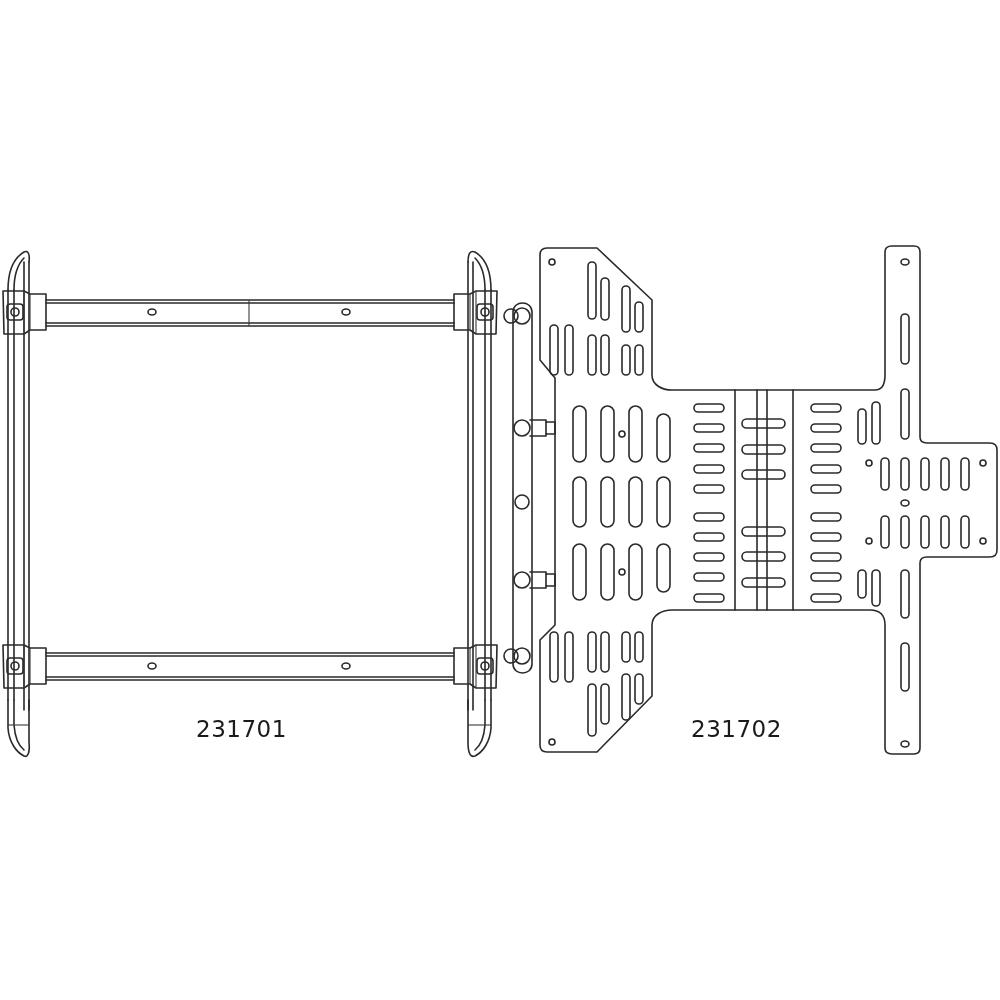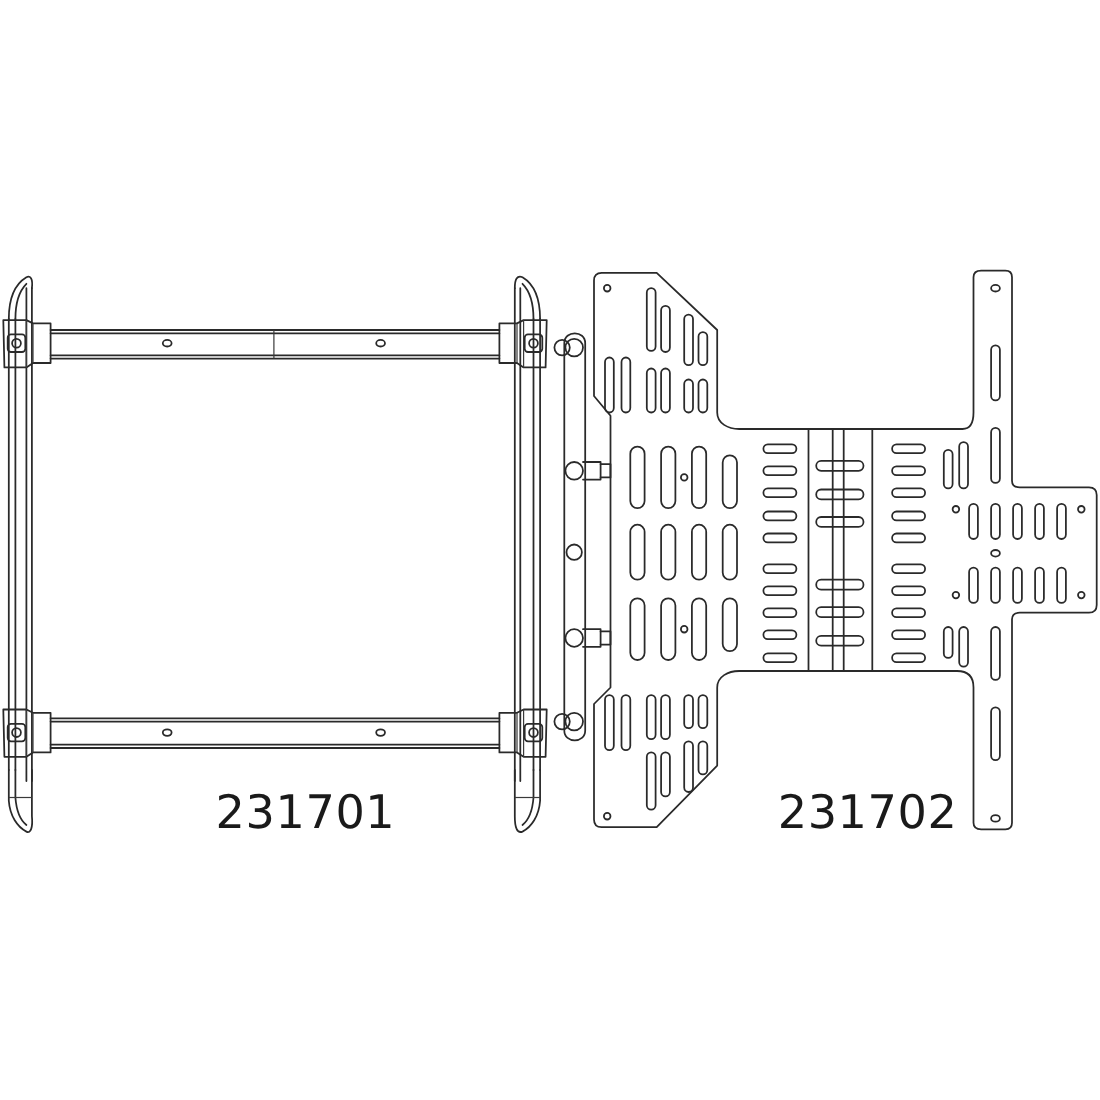--- a/index.html
+++ b/index.html
@@ -4,21 +4,21 @@
   <style>
     html, body { margin: 0; padding: 0; background: #ffffff; }
     body { width: 1000px; height: 1000px; position: relative; overflow: hidden; }
     #stage { position: absolute; left: 0; top: 0; width: 1000px; height: 1000px; }
     svg { position: absolute; left: 0; top: 0; }
     .ln { fill: none; stroke: #2a2a2a; stroke-width: 1.6; stroke-linejoin: round; stroke-linecap: round; }
     .thin { fill: none; stroke: #3a3a3a; stroke-width: 1.1; }
     .part-label {
       position: absolute;
       font-family: "DejaVu Sans", sans-serif;
-      font-size: 42px;
+      font-size: 23px;
       color: #1a1a1a;
       letter-spacing: 0.5px;
       line-height: 1;
     }
   </style>
 </head>
 <body>
 
 <div id="stage">
 
@@ -217,14 +217,14 @@
         <rect class="ln" x="961" y="516" width="8" height="32" rx="4"></rect>
         <rect class="ln" x="858" y="570" width="8" height="28" rx="4"></rect>
         <rect class="ln" x="872" y="570" width="8" height="36" rx="4"></rect>
         <rect class="ln" x="901" y="570" width="8" height="48" rx="4"></rect>
         <rect class="ln" x="901" y="643" width="8" height="48" rx="4"></rect>
       </g>
     </g>
   </svg>
 
   <div class="part-label" style="left:196px; top:718px;">231701</div>
-  <div class="part-label" style="left:707px; top:718px;">231702</div>
+  <div class="part-label" style="left:691px; top:718px;">231702</div>
 </div>
 
 </body></html>

